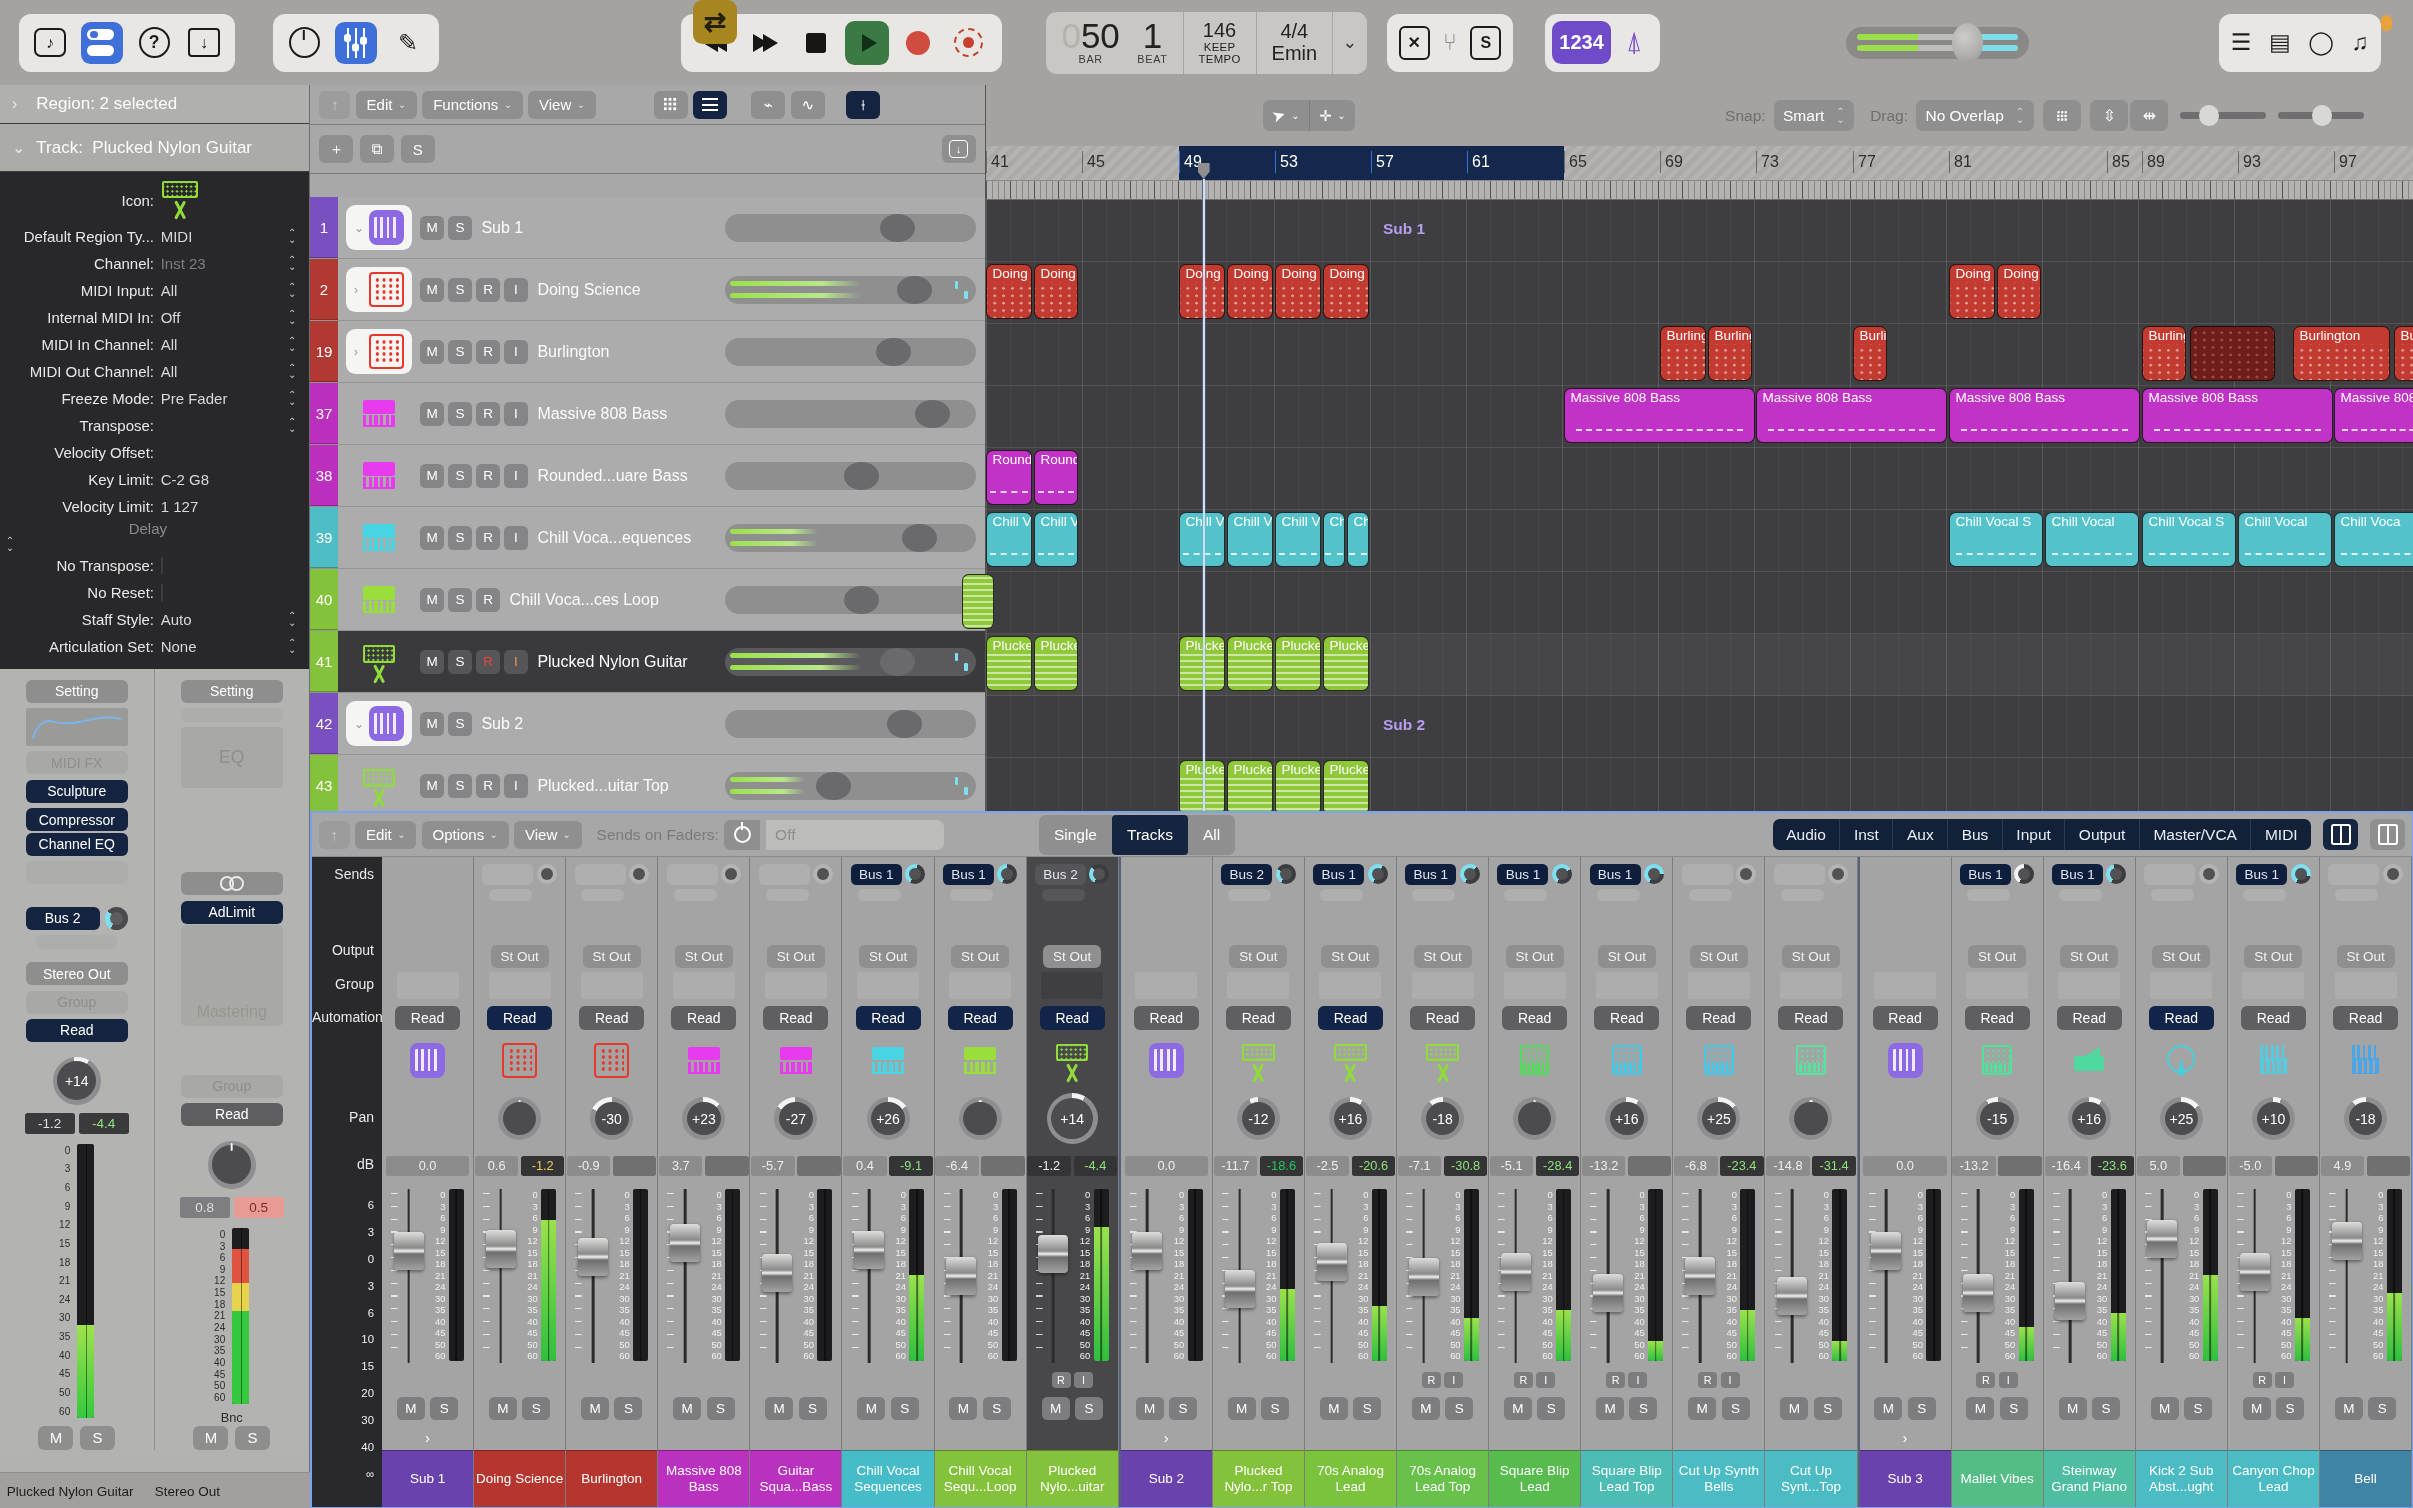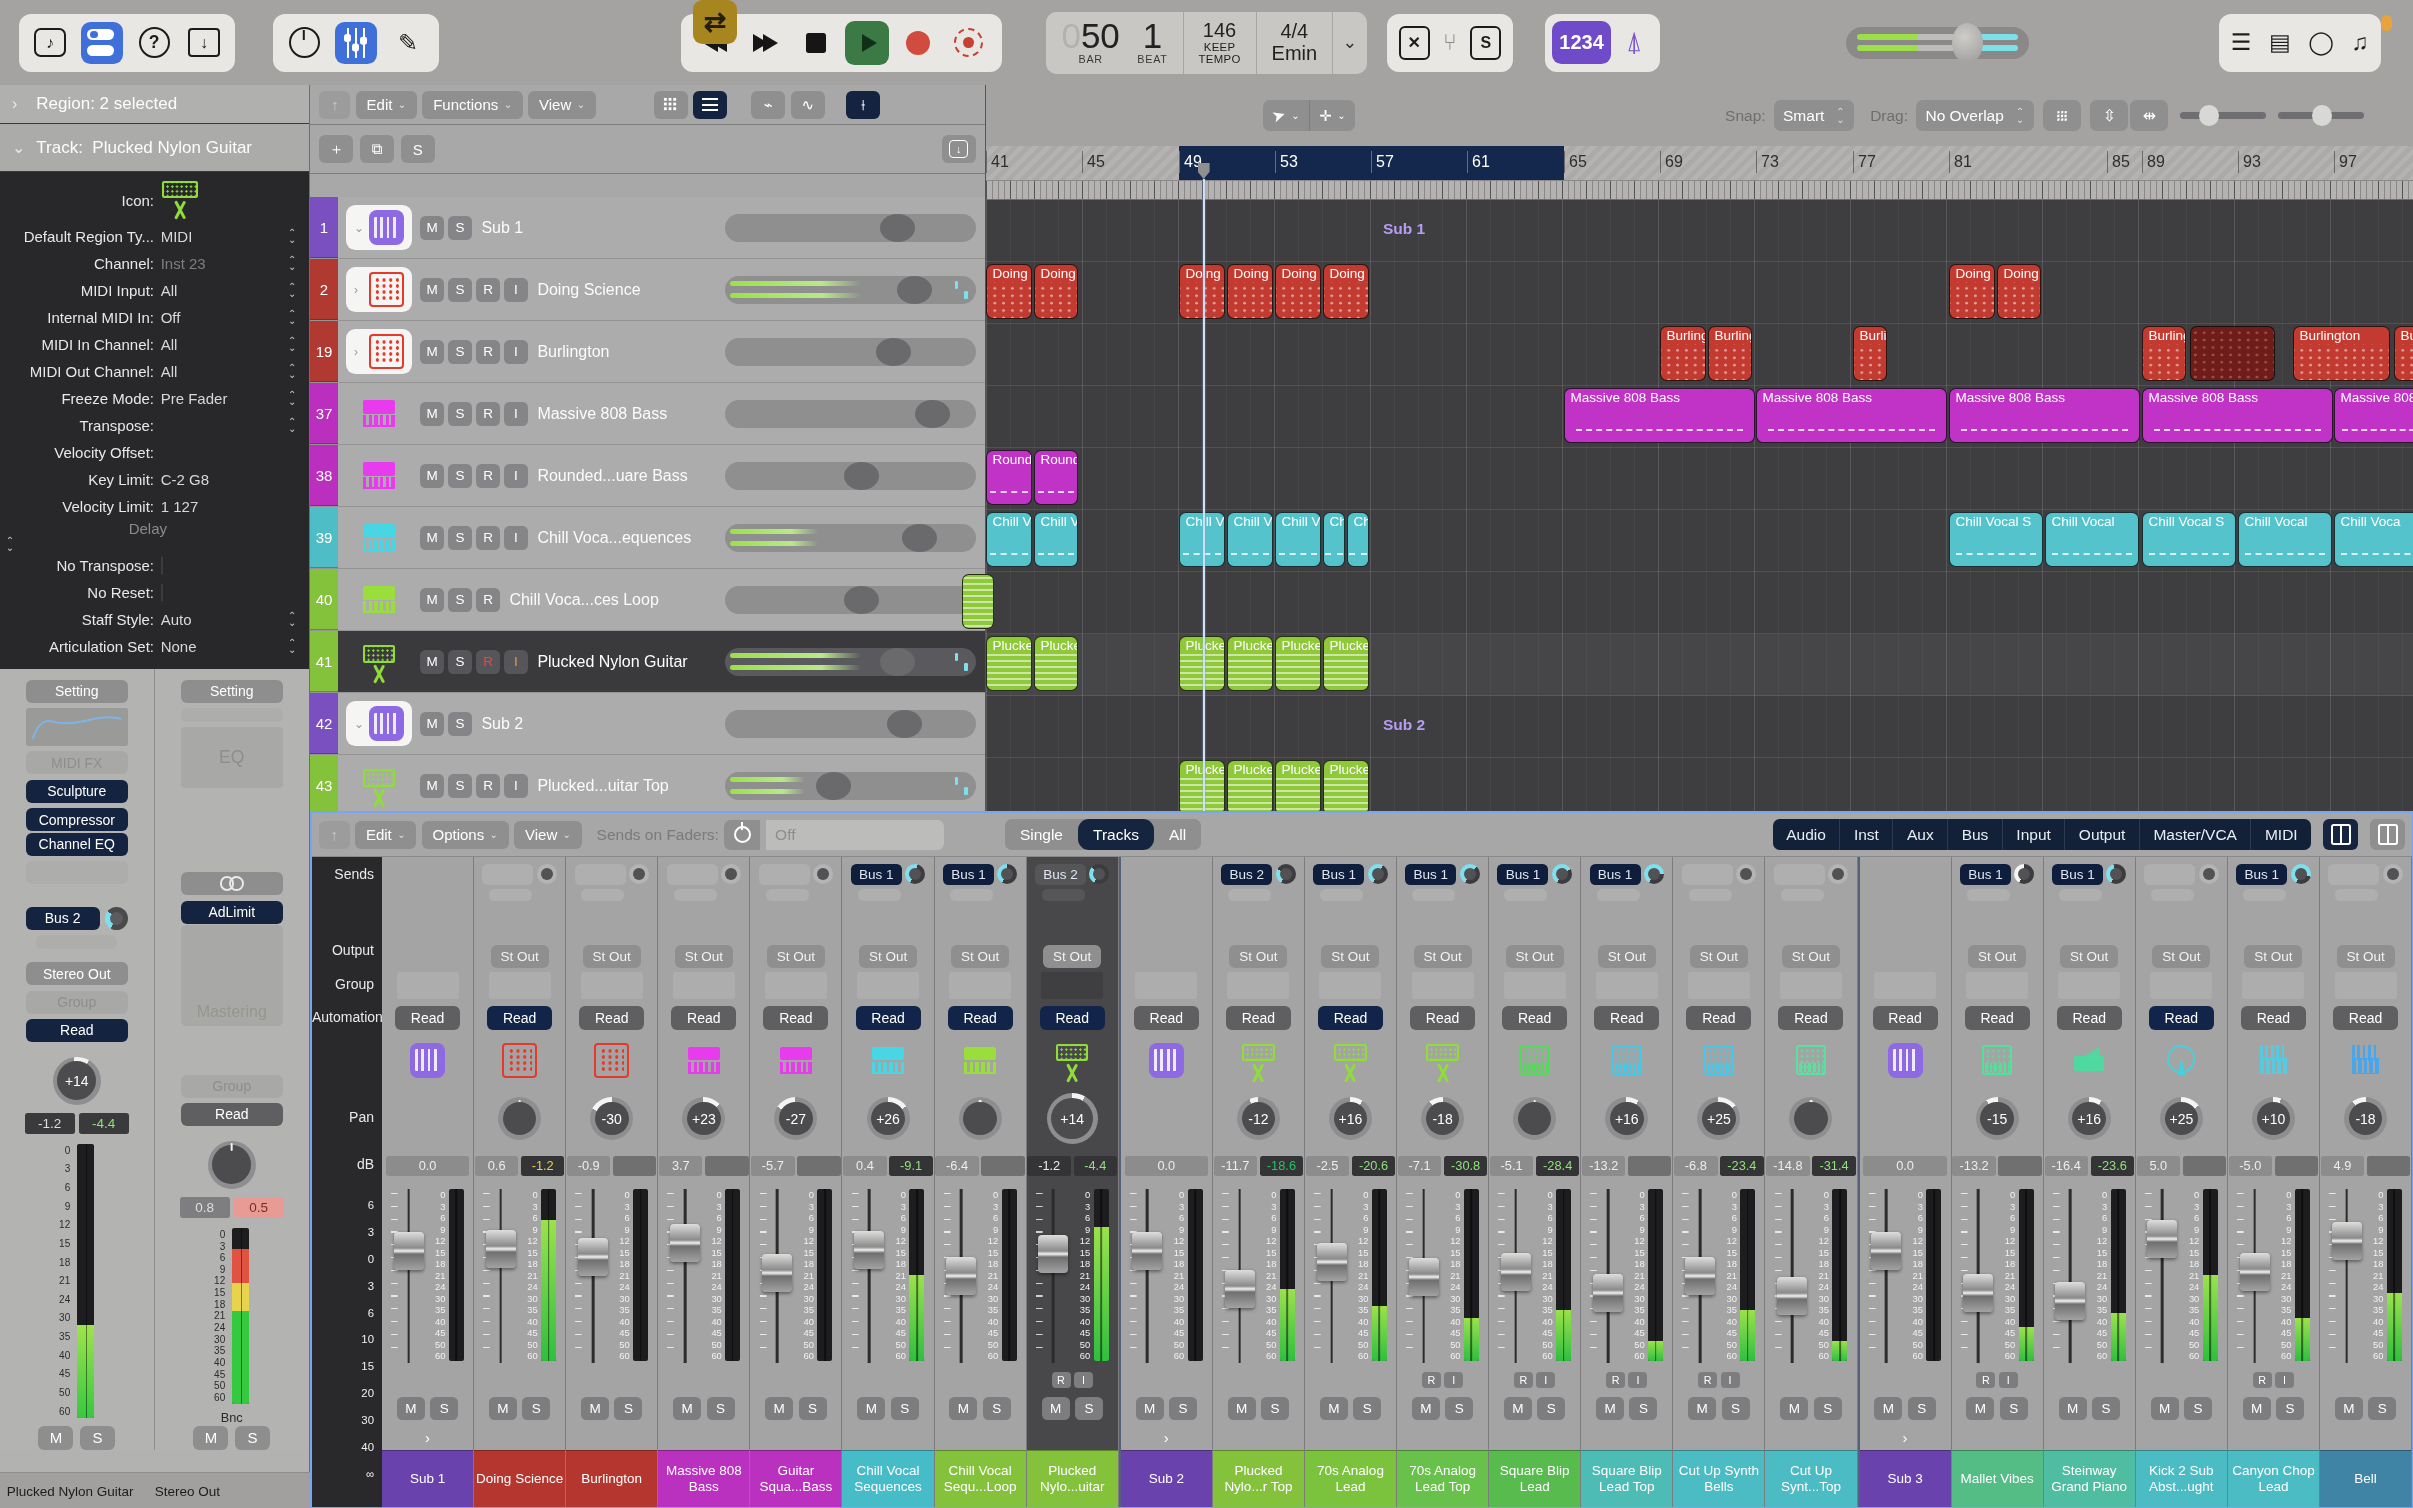--- a/index.html
+++ b/index.html
@@ -178,23 +178,23 @@
   #playhead{position:absolute;top:94px;bottom:0;width:1.7px;background:#cfe0f5;box-shadow:0 0 2px rgba(120,160,230,.9);}
   #playhead::before{content:"";position:absolute;top:-16px;left:-5.4px;width:12px;height:16px;background:#8f8f8f;clip-path:polygon(0 0,100% 0,100% 55%,50% 100%,0 55%);}
   
   #mixer{position:absolute;left:310px;top:811px;width:2104px;height:698px;background:#a7a7a7;box-sizing:border-box;border:2px solid #7aa3f0;}
   .mix-toolbar{height:43px;display:flex;align-items:center;padding:0 6.7px;gap:5.4px;border-bottom:0.7px solid #8a8a8a;}
   .sof-label{color:#7a7a7a;font-size:15.5px;margin-left:9.4px;}
   .pwr{width:36px;height:30px;border-radius:6.7px 0 0 6.7px;background:#8f8f90;display:flex;align-items:center;justify-content:center;}
   .pwr i{width:13.5px;height:13.5px;border:2px solid #fff;border-radius:50%;position:relative;}
   .pwr i::after{content:"";position:absolute;left:50%;top:-5.4px;width:2px;height:8px;background:#fff;transform:translateX(-50%);}
   .offsel{width:159px;height:30px;border-radius:0 6.7px 6.7px 0;background:#bcbcba;color:#8e8e8c;font-size:15.5px;display:flex;align-items:center;padding:0 9.4px;}
-  .seg3{display:flex;background:#8f8f90;border-radius:6.7px;height:31px;margin-left:56px;overflow:hidden;}
+  .seg3{display:flex;background:#8f8f90;border-radius:6.7px;height:40px;margin-left:90px;overflow:hidden;}
   .seg3 .sbtn{color:#fff;font-size:15.5px;display:flex;align-items:center;padding:0 15px;}
-  .seg3 .sbtn.on{background:#16253f;border-radius:11px;}
+  .seg3 .sbtn.on{background:#16253f;border-radius:4px;}
   .filters{display:flex;background:#132138;border-radius:6.7px;height:31px;margin-left:auto;overflow:hidden;}
   .filters .fbtn{color:#e8edf5;font-size:15.5px;display:flex;align-items:center;padding:0 13.5px;border-right:1px solid #2a3a55;}
   .filters .fbtn:last-child{border-right:none;}
   .viewic{width:35px;height:31px;border-radius:6px;background:#8f8f90;margin-left:6.7px;display:flex;align-items:center;justify-content:center;}
   .viewic.on{background:#16253f;}
   .viewic i{width:16px;height:17.5px;border:2px solid #fff;border-radius:2.7px;position:relative;}
   .viewic i::after{content:"";position:absolute;left:50%;top:0;bottom:0;width:2px;background:#fff;transform:translateX(-50%);}
   .mix-body{display:flex;height:650px;}
   .mix-labels{width:70px;flex:none;background:#29292b;color:#e9e9e9;font-size:14px;display:flex;flex-direction:column;}
   .mlab{text-align:right;padding-right:8px;box-sizing:border-box;}

